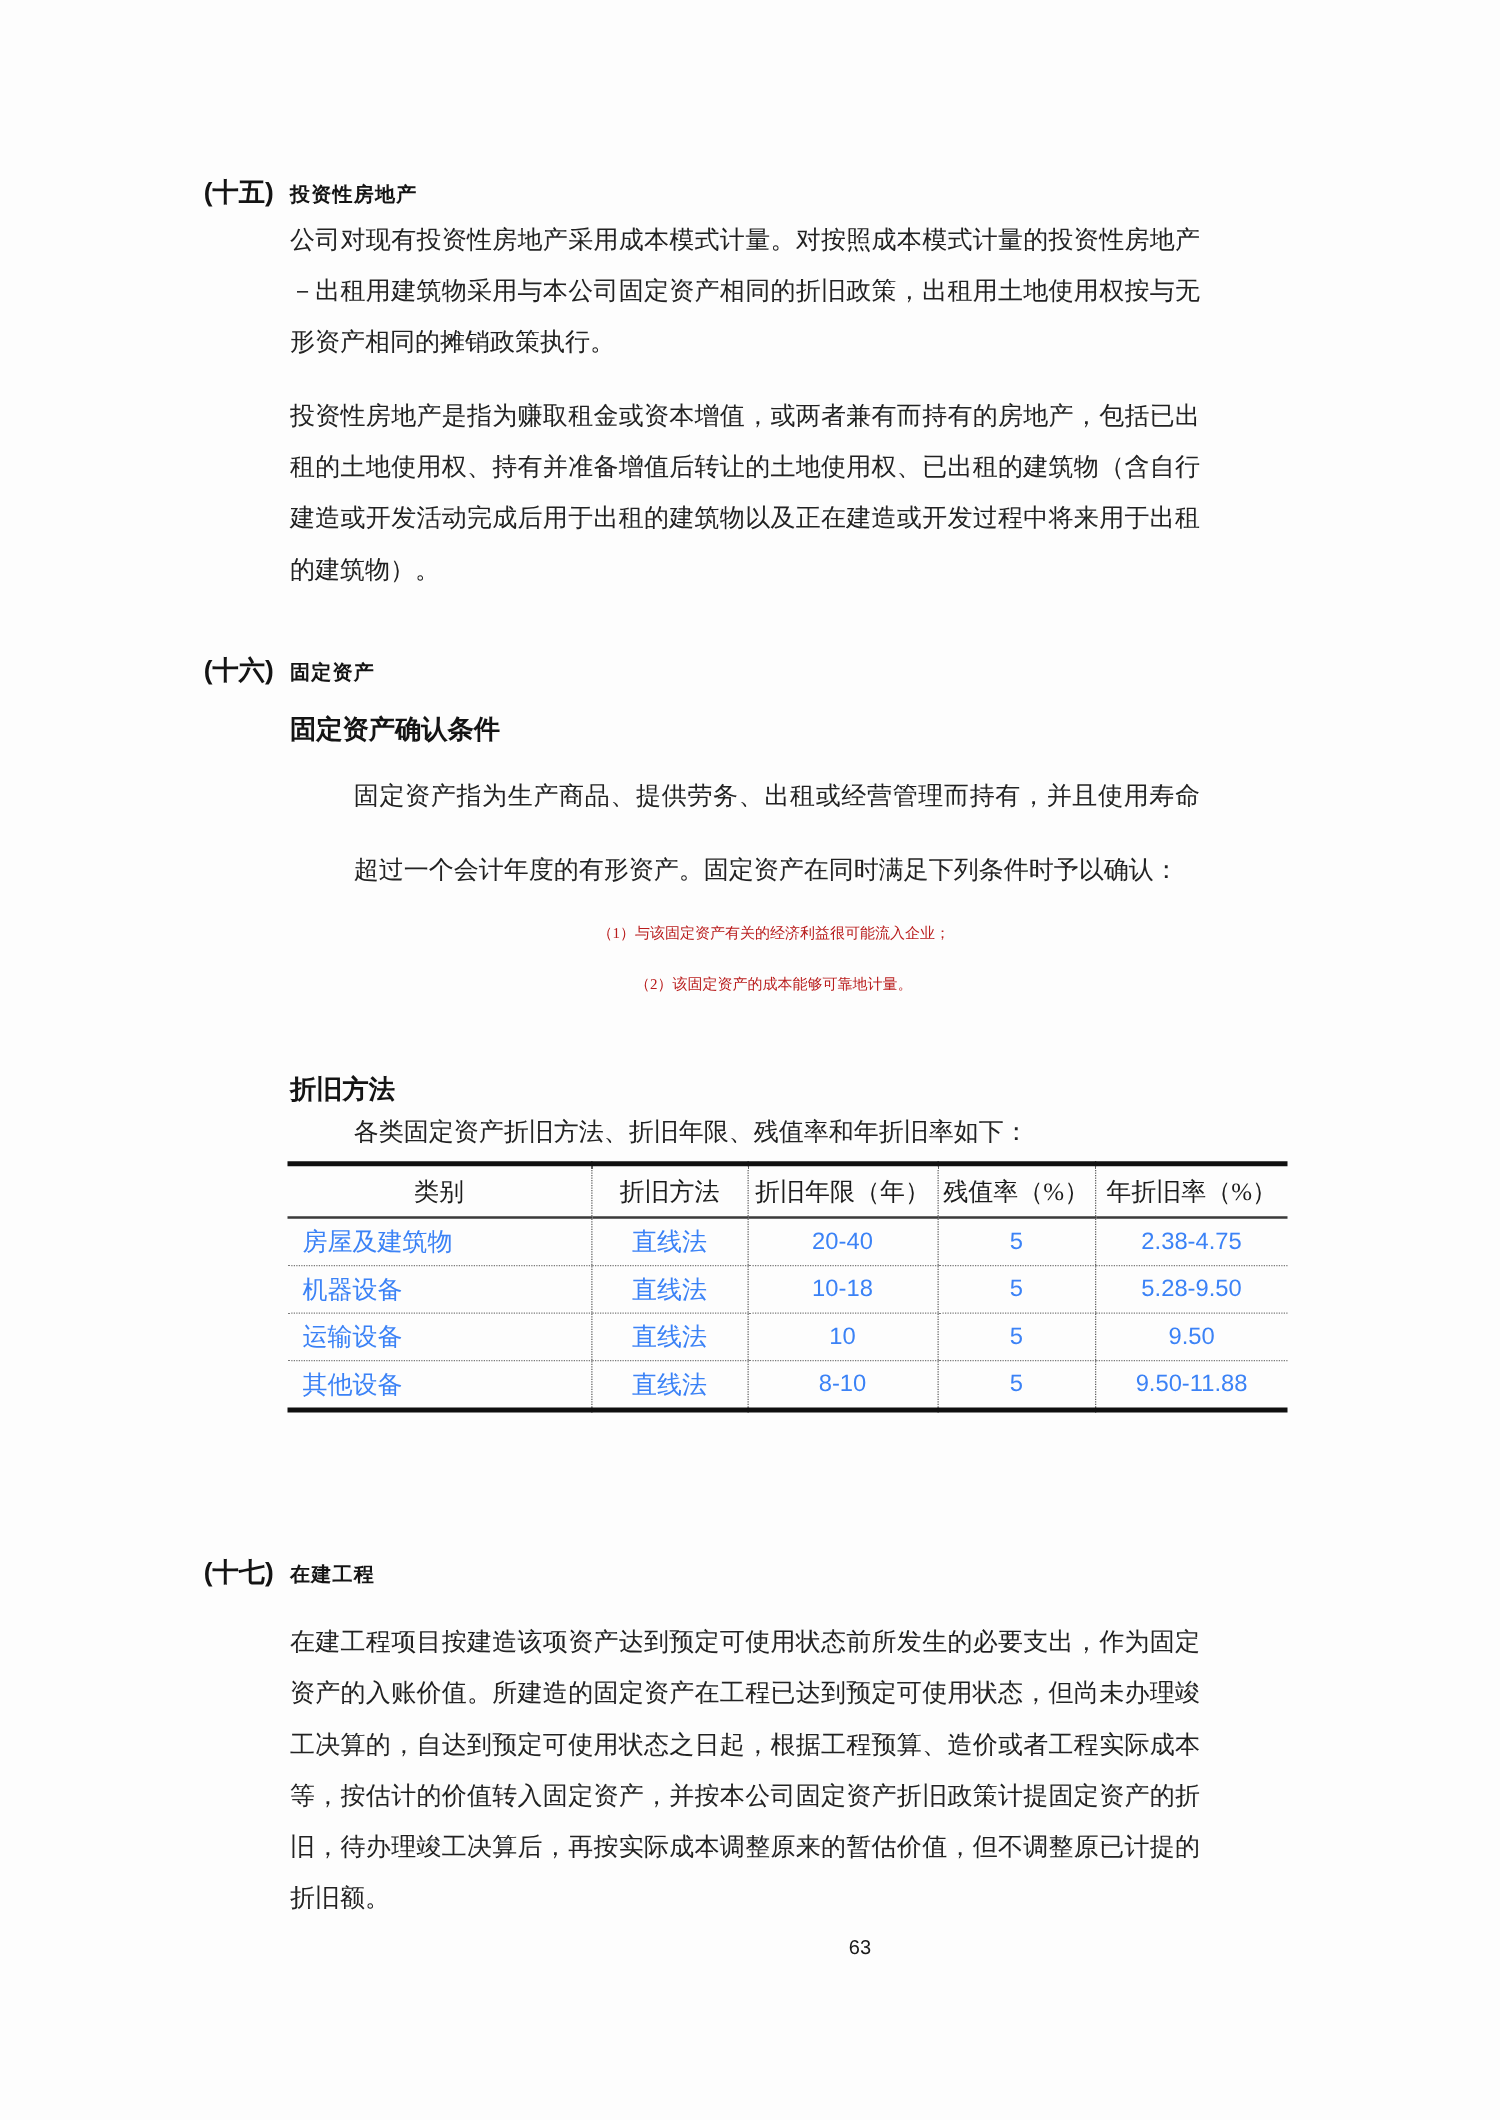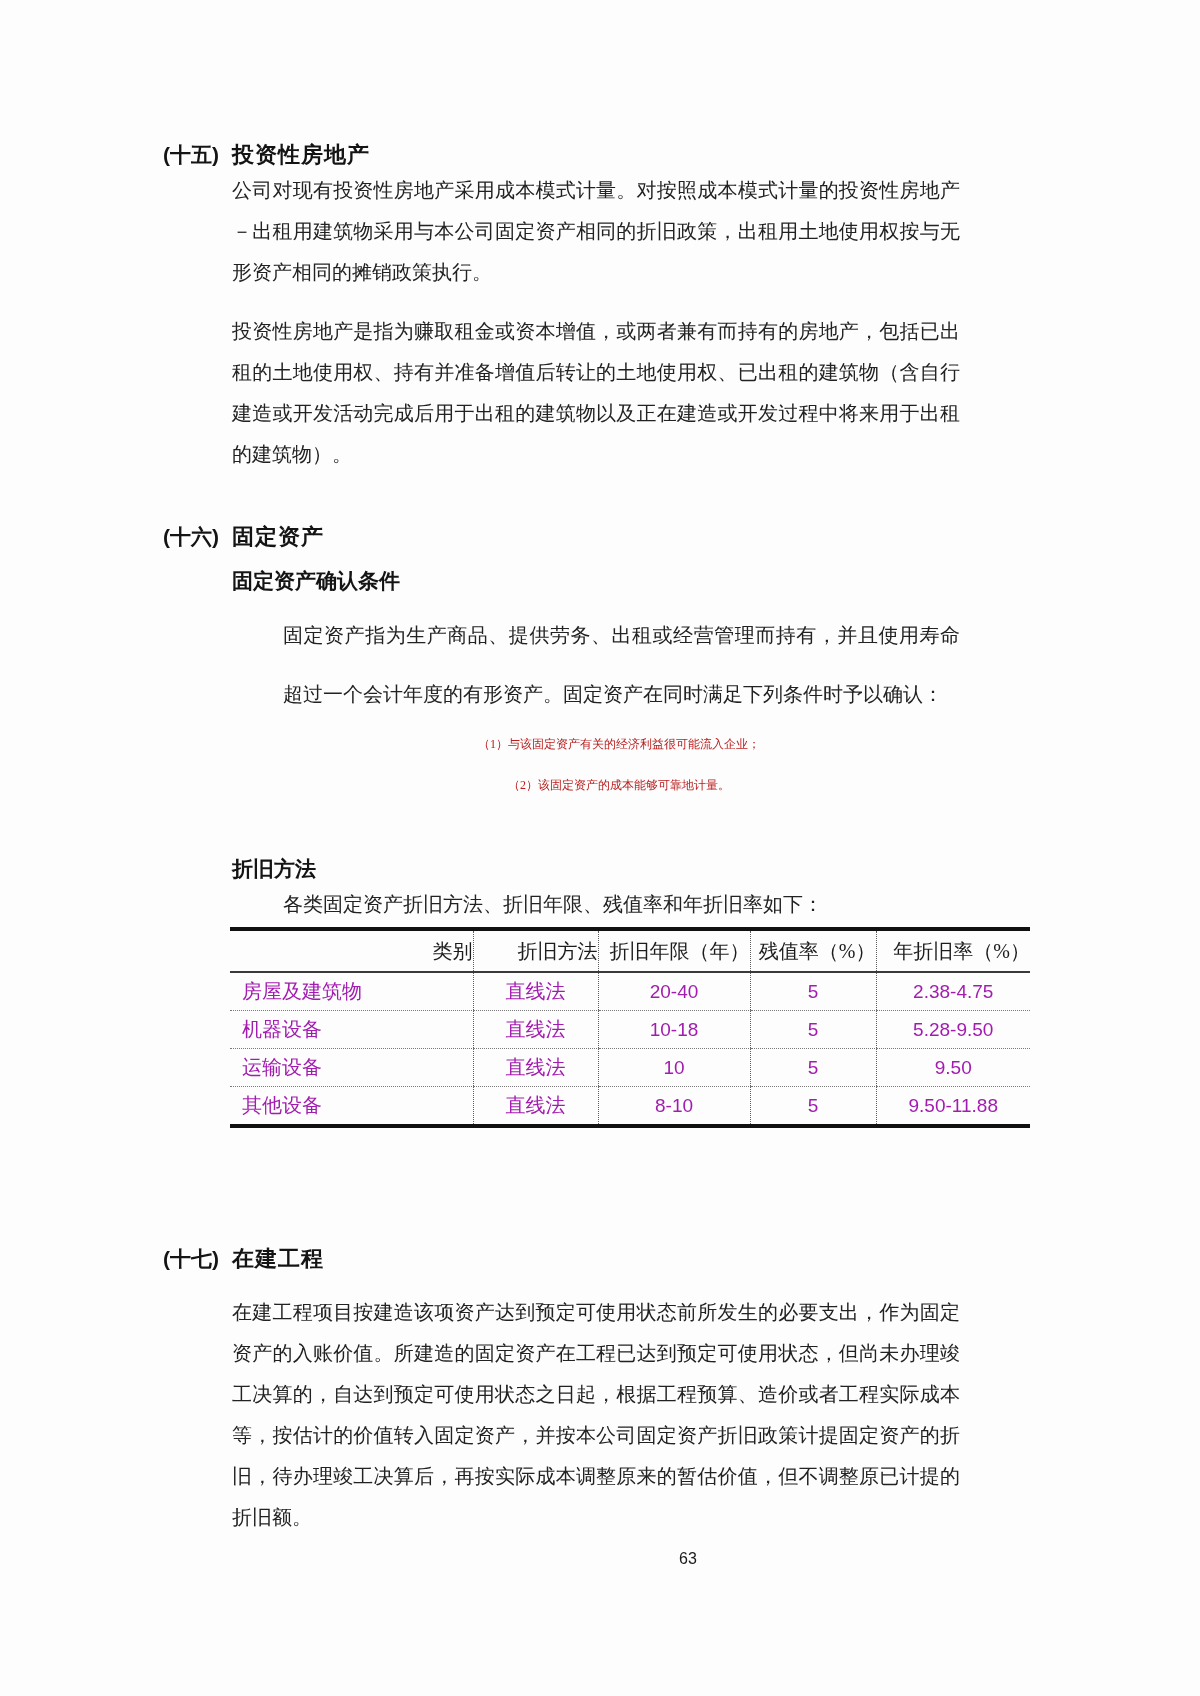--- a/index.html
+++ b/index.html
@@ -15,21 +15,21 @@
   #sec15{top:140px;}
   #sec16{top:522px;}
   #sec17{top:1244px;}
   .sec-head{
     padding-left:163px;
     display:flex;align-items:baseline;
     font-family:"Liberation Sans","DejaVu Sans",sans-serif;
     font-weight:700;color:#141414;line-height:30px;
   }
   .sec-label{font-size:21px;width:69px;flex:0 0 auto;}
-  .sec-title{font-size:22px;letter-spacing:1px;}
+  .sec-title{font-size:16px;letter-spacing:1px;}
   .para{
     margin:18px 0 0 232px;width:728px;
     font-size:20px;line-height:41px;
     text-align:justify;text-justify:inter-ideograph;
     color:#222222;
   }
   .para.cont{margin-top:0;}
   .sub-head{
     margin:14px 0 0 232px;
     font-family:Liberation Serif, serif;
@@ -51,28 +51,28 @@
     font-size:20px;line-height:41px;color:#222222;
   }
   .dep-table{
     margin:2px 0 0 230px;
     border-collapse:collapse;table-layout:fixed;width:800px;
     border-top:4px solid #101010;border-bottom:4px solid #101010;
   }
   .dep-table th{
     height:40px;font-weight:400;font-size:20px;
     font-family:"Liberation Serif","DejaVu Serif",serif;
-    border-bottom:2px solid #3a3a3a;text-align:right;color:#1c1c1c;
+    border-bottom:2px solid #3a3a3a;text-align:center;color:#1c1c1c;
     padding:0;
   }
   .dep-table td{
     height:37px;text-align:center;
     border-bottom:1px dotted #7a7a7a;
     font-family:"Liberation Sans","DejaVu Sans",sans-serif;
-    font-size:19px;color:#a21caf;padding:0;margin-top:16px;
+    font-size:19px;color:#3b82f6;padding:0;margin-top:16px;
   }
   .dep-table tr:last-child td{border-bottom:none;}
   .dep-table th + th, .dep-table td + td{border-left:1px dotted #5e5e5e;}
   .dep-table td.cat{
     text-align:left;padding-left:12px;
     font-family:"Liberation Serif","DejaVu Serif",serif;font-size:20px;
   }
   .dep-table td.method{
     font-family:"Liberation Serif","DejaVu Serif",serif;font-size:20px;
   }

